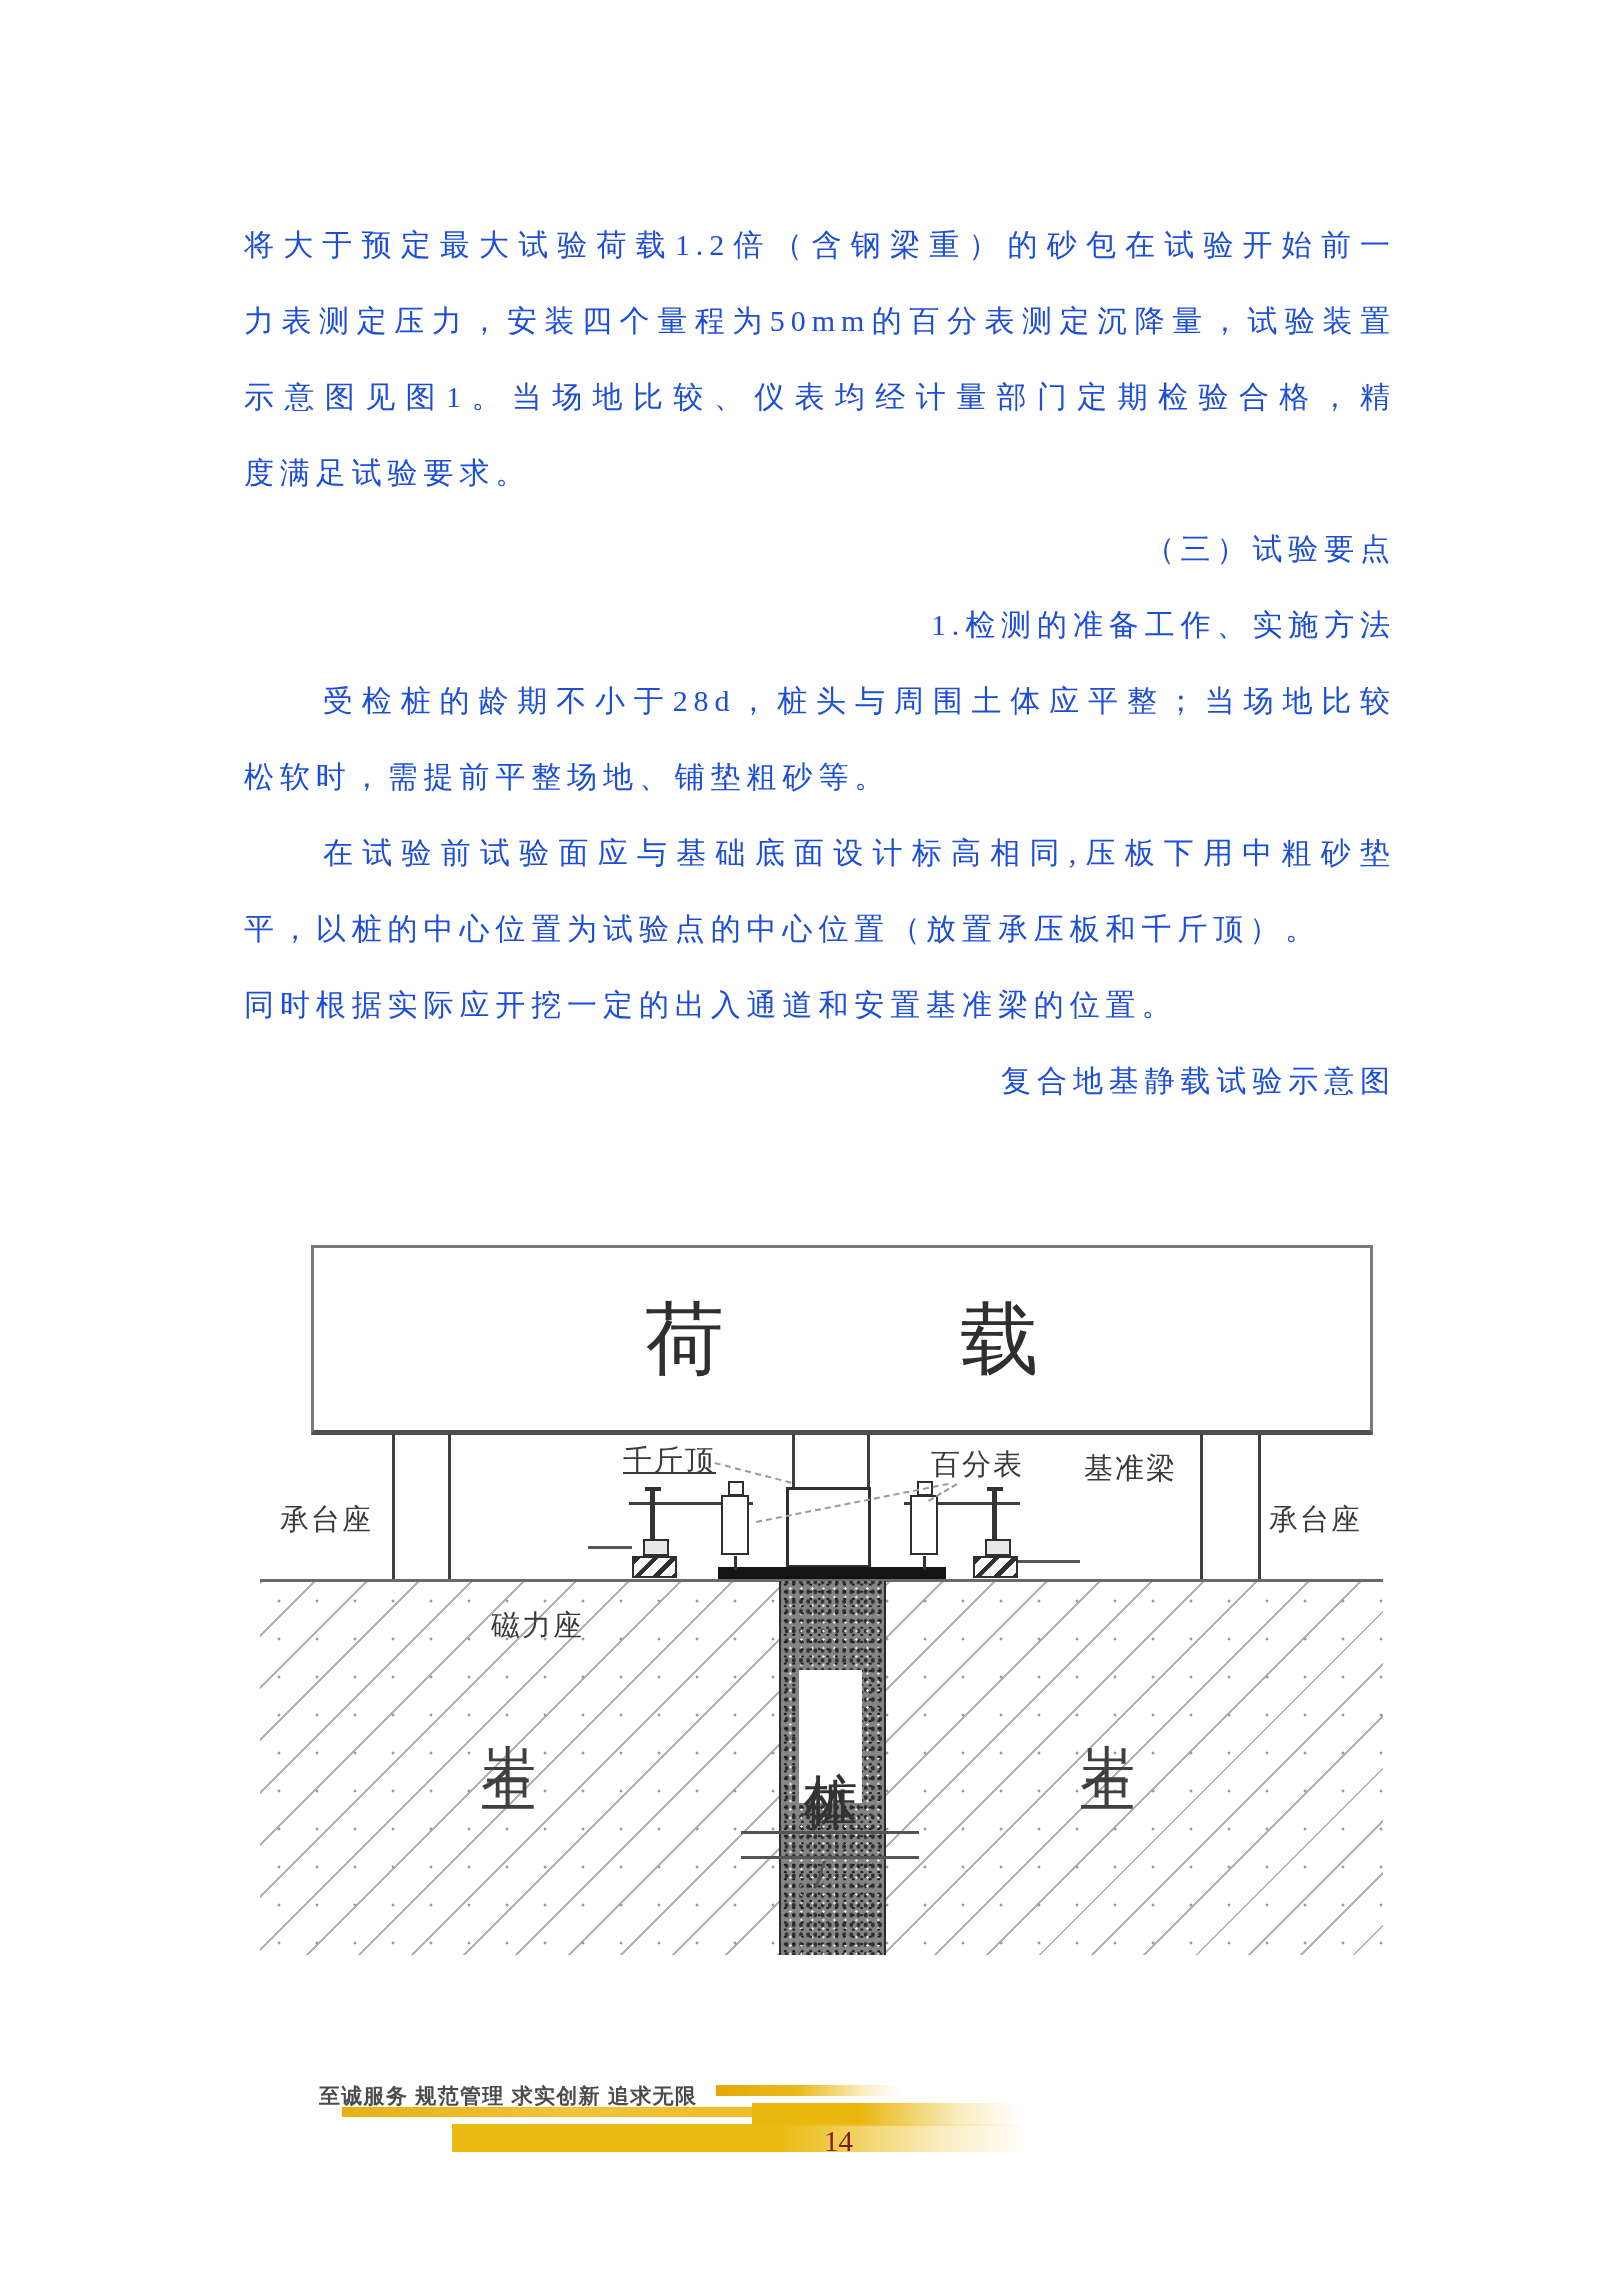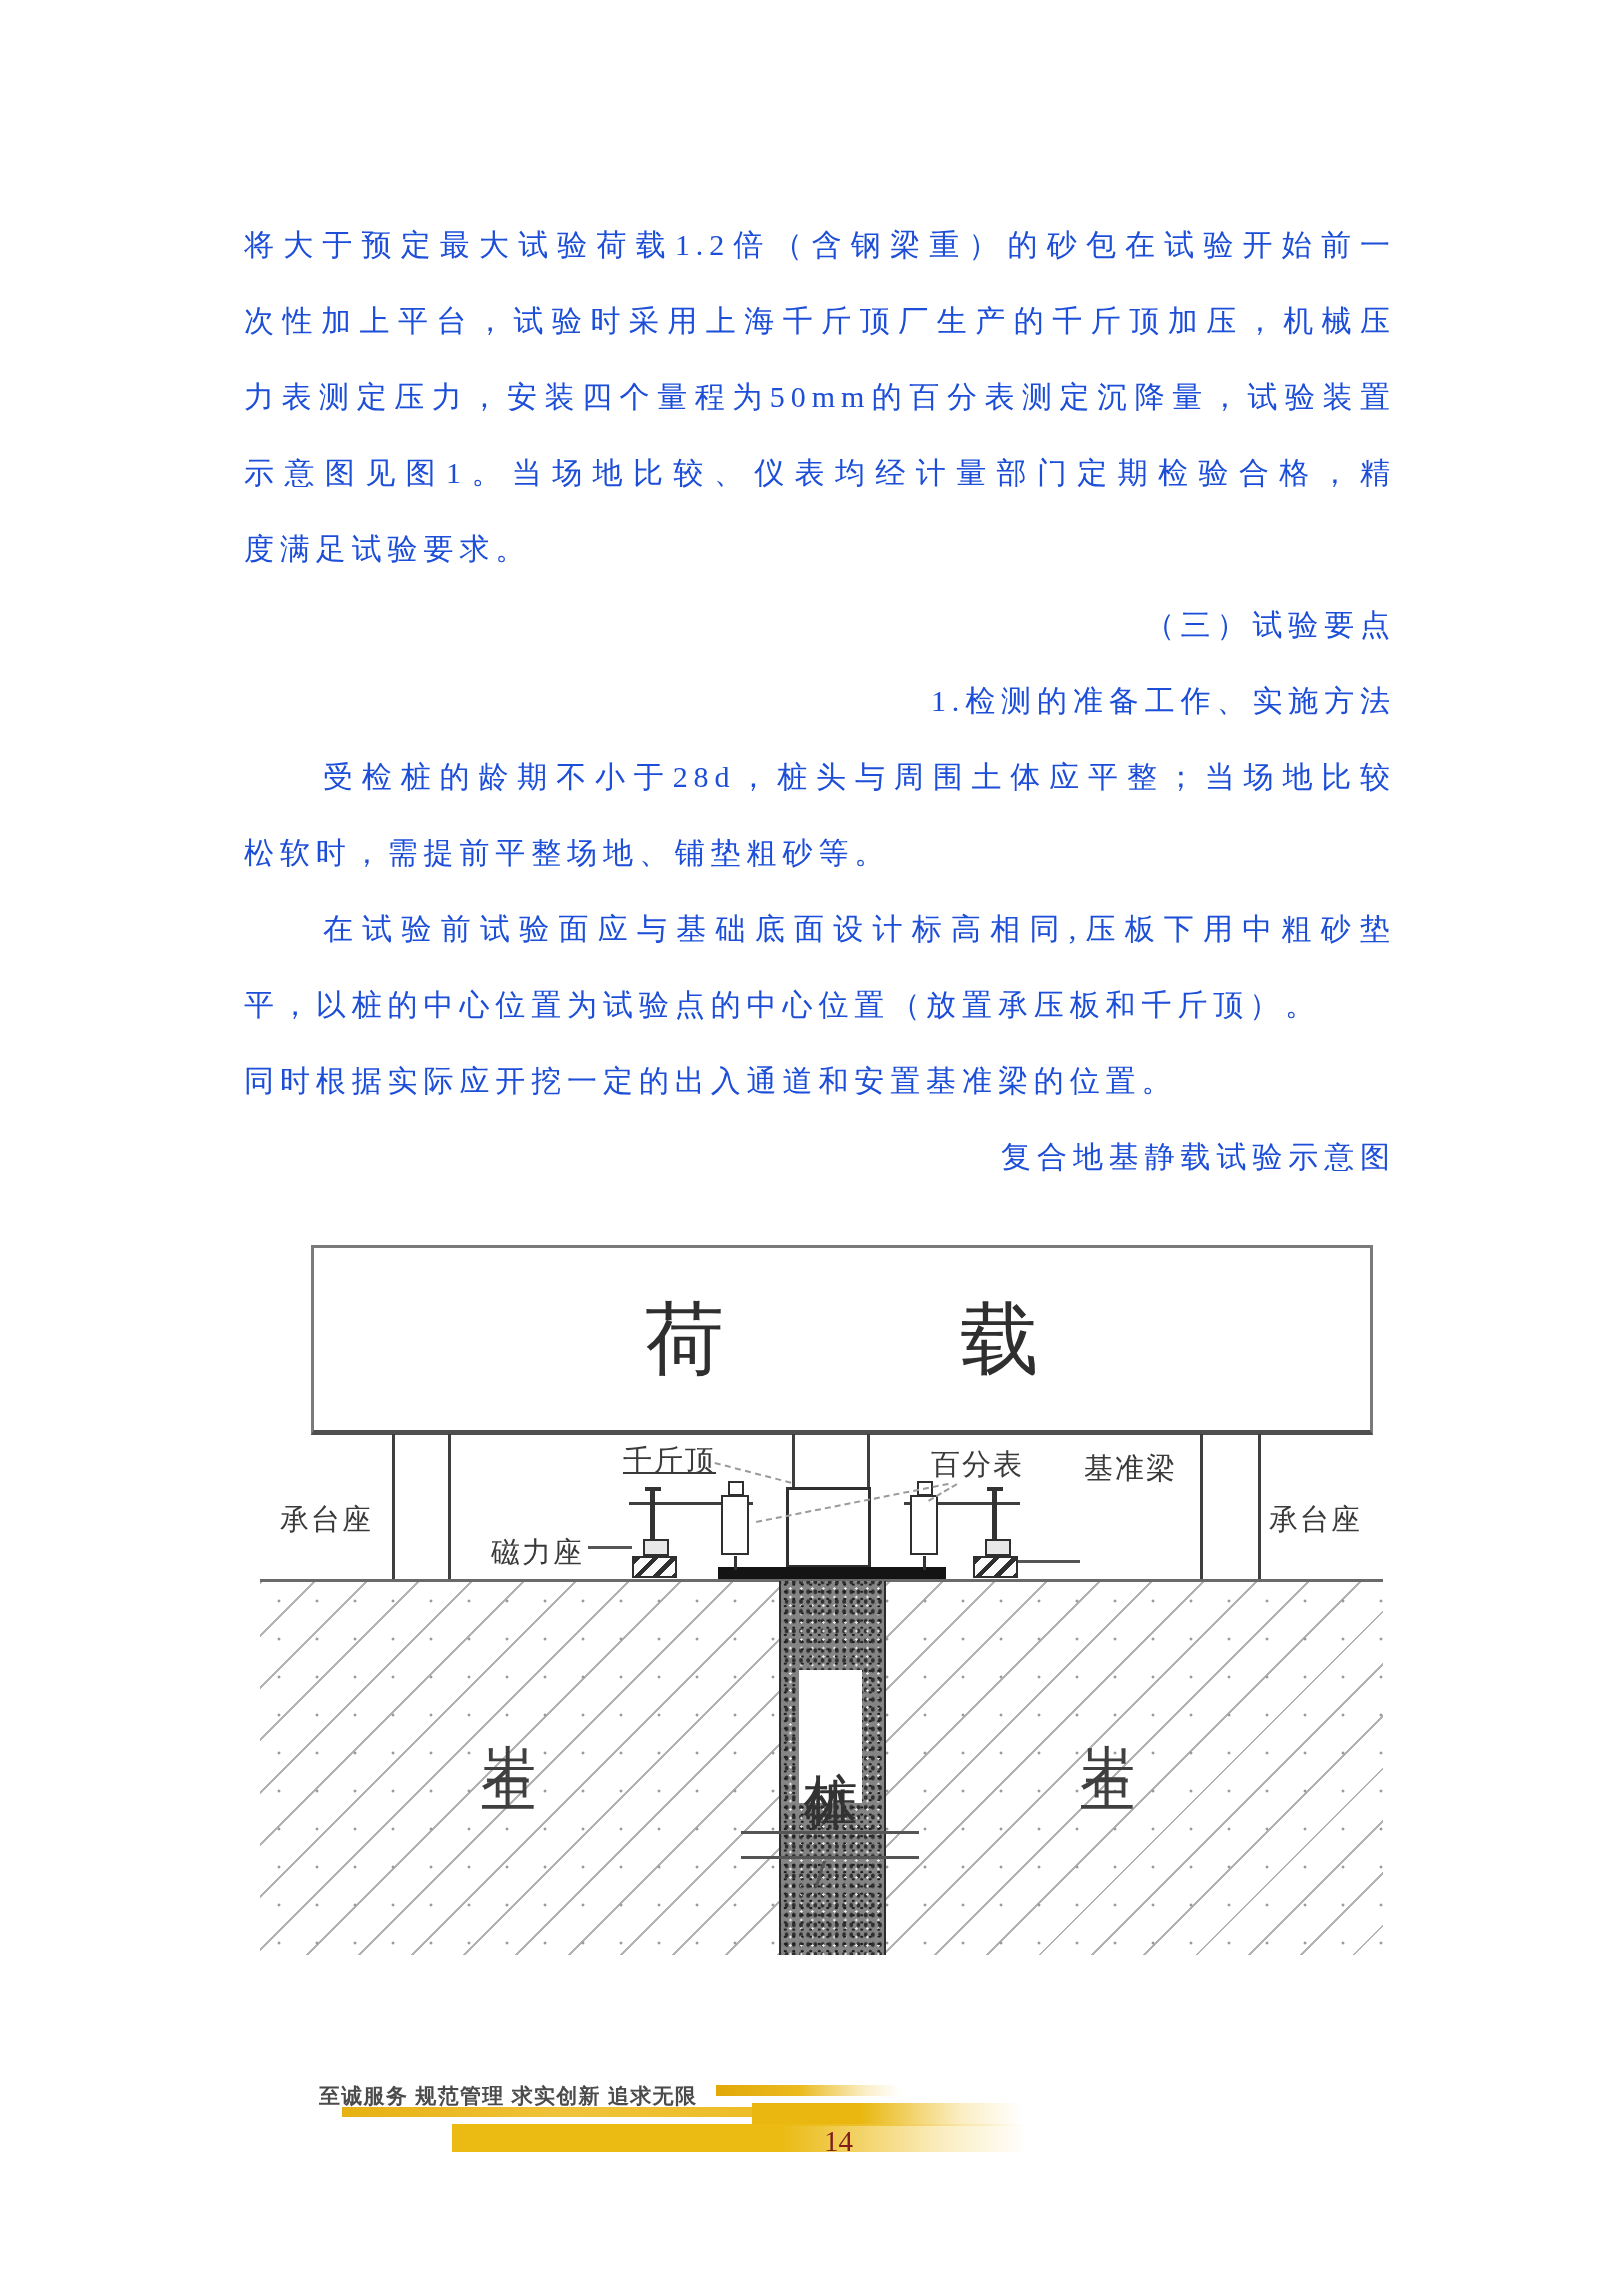--- a/index.html
+++ b/index.html
@@ -90,21 +90,20 @@
     font-family:"Liberation Serif","DejaVu Serif",serif;
   }
 </style>
 </head>
 <body>
 
 <div class="page">
 
   <div class="textblock">
     <div class="line justify">将大于预定最大试验荷载1.2倍（含钢梁重）的砂包在试验开始前一</div>
-    <div class="line justify">次性加上平台，试验时采用上海千斤顶厂生产的千斤顶加压，机械压</div>
     <div class="line justify">力表测定压力，安装四个量程为50mm的百分表测定沉降量，试验装置</div>
     <div class="line justify">示意图见图1。当场地比较、仪表均经计量部门定期检验合格，精</div>
     <div class="line">度满足试验要求。</div>
     <div class="line ind">（三）试验要点</div>
     <div class="line ind">1.检测的准备工作、实施方法</div>
     <div class="line ind justify">受检桩的龄期不小于28d，桩头与周围土体应平整；当场地比较</div>
     <div class="line">松软时，需提前平整场地、铺垫粗砂等。</div>
     <div class="line ind justify">在试验前试验面应与基础底面设计标高相同,压板下用中粗砂垫</div>
     <div class="line">平，以桩的中心位置为试验点的中心位置（放置承压板和千斤顶）。</div>
     <div class="line">同时根据实际应开挖一定的出入通道和安置基准梁的位置。</div>
@@ -147,21 +146,21 @@
   <div class="abs gauge-block" style="left:985px;top:1539px;width:22px;height:13px;"></div>
   <div class="abs mag-base" style="left:973px;top:1556px;width:41px;height:17.7px;"></div>
 
   <div class="abs dlabel" style="left:623px;top:1441px;text-decoration:underline;">千斤顶</div>
   <div class="abs pointer" style="left:715px;top:1462px;width:79px;transform:rotate(14.5deg);"></div>
 
   <div class="abs dlabel" style="left:931px;top:1445px;">百分表</div>
   <div class="abs pointer" style="left:756px;top:1521px;width:196px;transform:rotate(-11.2deg);"></div>
   <div class="abs pointer" style="left:928px;top:1500px;width:33px;transform:rotate(-30.6deg);"></div>
 
-  <div class="abs dlabel" style="left:491px;top:1533px;">磁力座</div>
+  <div class="abs dlabel" style="left:491px;top:1606px;">磁力座</div>
   <div class="abs connector" style="left:588px;top:1546px;width:44px;"></div>
 
   <div class="abs dlabel" style="left:1084px;top:1449px;">基准梁</div>
   <div class="abs connector" style="left:1018px;top:1560px;width:62px;"></div>
 
   <div class="abs dlabel" style="left:280px;top:1500px;">承台座</div>
   <div class="abs dlabel" style="left:1269px;top:1500px;">承台座</div>
 
   <div class="abs ground"></div>
   <div class="abs soil"></div>

